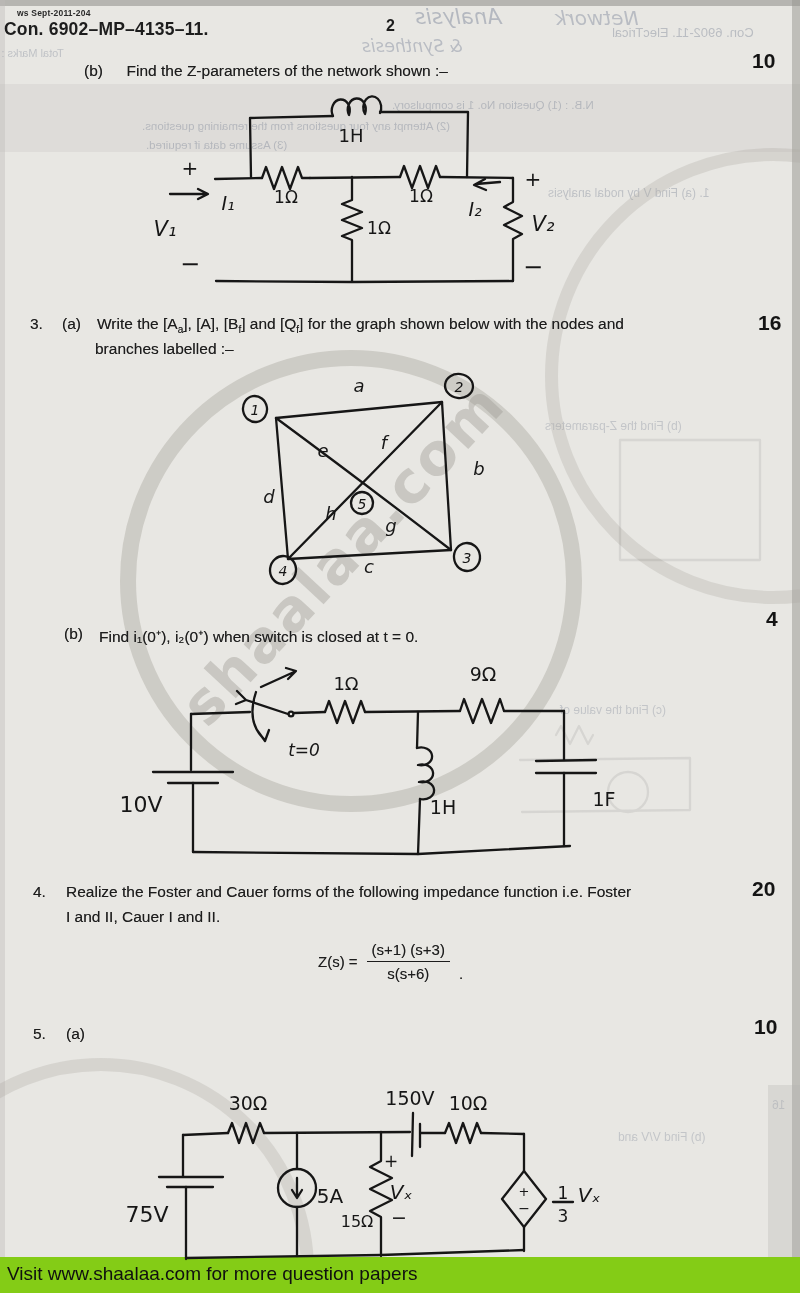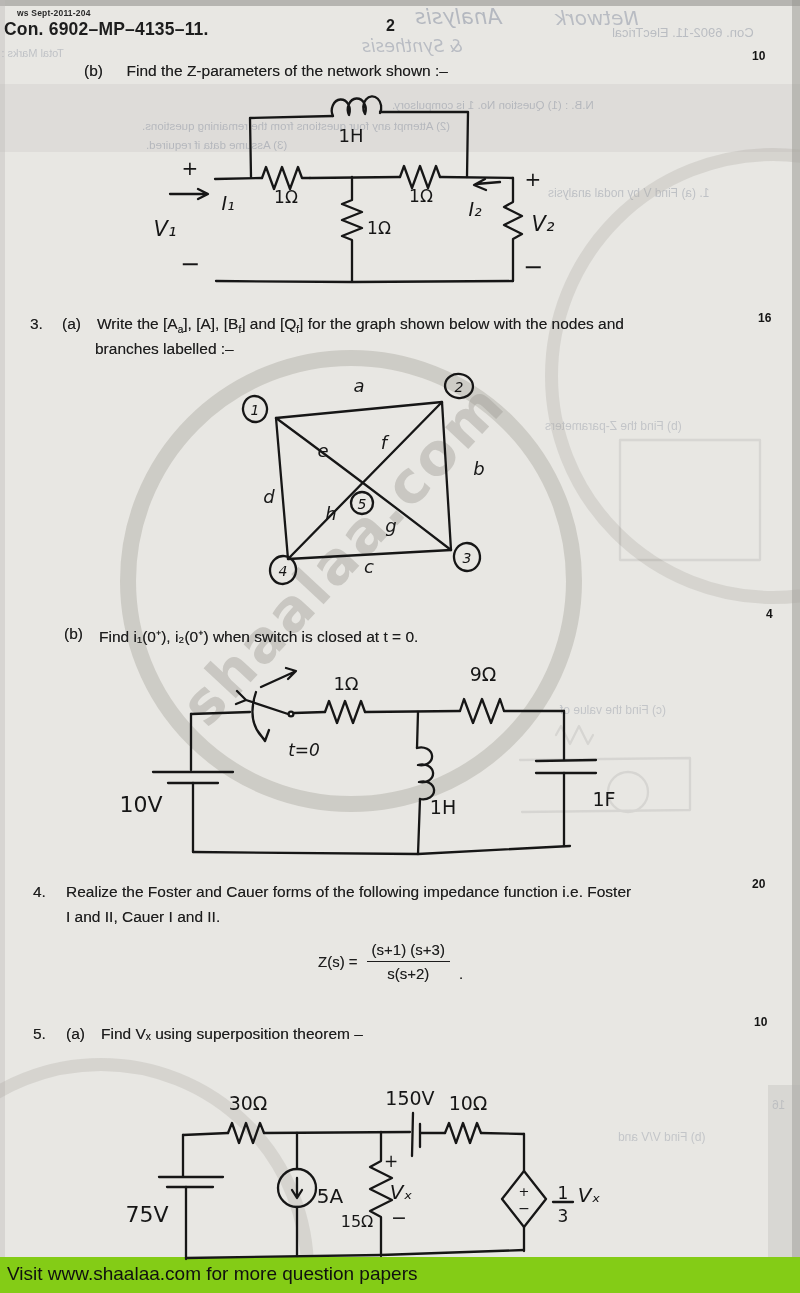--- a/index.html
+++ b/index.html
@@ -2,21 +2,21 @@
 <html><head>
 <meta charset="utf-8">
 <style>
   html,body{margin:0;padding:0;background:#777;}
   .page{position:relative;width:800px;height:1293px;margin:0 auto;background:#e8e7e3;overflow:hidden;
         font-family:"Liberation Sans",sans-serif;color:#1d1d1d;}
   .abs{position:absolute;}
   .printed{font-family:"Liberation Sans",sans-serif;color:#1d1d1d;}
   .q{font-size:15.5px;white-space:nowrap;text-shadow:0 0 .5px rgba(25,25,25,.55);}
   .q sub{font-size:10px;}
-  .marks{font-weight:bold;font-size:12px;color:#141414;}
+  .marks{font-weight:bold;font-size:21px;color:#141414;}
   .codehead{font-weight:bold;font-size:17.5px;letter-spacing:.2px;}
   .tiny{font-size:8.5px;font-weight:bold;letter-spacing:.2px;color:#2a2a2a;}
   .pagenum{font-weight:bold;font-size:16px;}
   .band{position:absolute;pointer-events:none;}
   
   .bleed{position:absolute;transform:scaleX(-1);color:#8d94a2;white-space:nowrap;
          filter:blur(.4px);font-family:"Liberation Sans",sans-serif;}
   .bleed.hand{font-family:"DejaVu Sans",sans-serif;font-style:italic;color:#8b93a4;}
   
   .ring{position:absolute;border-radius:50%;pointer-events:none;}
@@ -92,28 +92,27 @@
   <div class="abs printed marks" style="left:766px;top:607px;">4</div>
 
   <div class="abs printed q" style="left:33px;top:883px;">4.</div>
   <div class="abs printed q" style="left:66px;top:883px;">Realize the Foster and Cauer forms of the following impedance function i.e. Foster</div>
   <div class="abs printed q" style="left:66px;top:908px;">I and II, Cauer I and II.</div>
   <div class="abs printed marks" style="left:752px;top:877px;">20</div>
   <div class="abs printed formula" style="left:318px;top:941px;">
     <span>Z(s) =</span>
     <span class="frac">
       <span class="fnum">(s+1) (s+3)</span>
-      <span class="fden">s(s+2)</span>
+      <span class="fden">s(s+6)</span>
     </span>
     <span class="fper">.</span>
   </div>
 
   <div class="abs printed q" style="left:33px;top:1025px;">5.</div>
   <div class="abs printed q" style="left:66px;top:1025px;">(a)</div>
-  <div class="abs printed q" style="left:101px;top:1025px;">Find Vₓ using superposition theorem –</div>
   <div class="abs printed marks" style="left:754px;top:1015px;">10</div>
 
   <div class="footer">
     <div class="footer-text printed">Visit www.shaalaa.com for more question papers</div>
   </div>
 
   <svg width="800" height="1293" viewBox="0 0 800 1293">
 
     <g opacity="0.08">
       <path d="M520,760 L690,758 M522,812 L690,810 M690,758 L690,810"></path>

